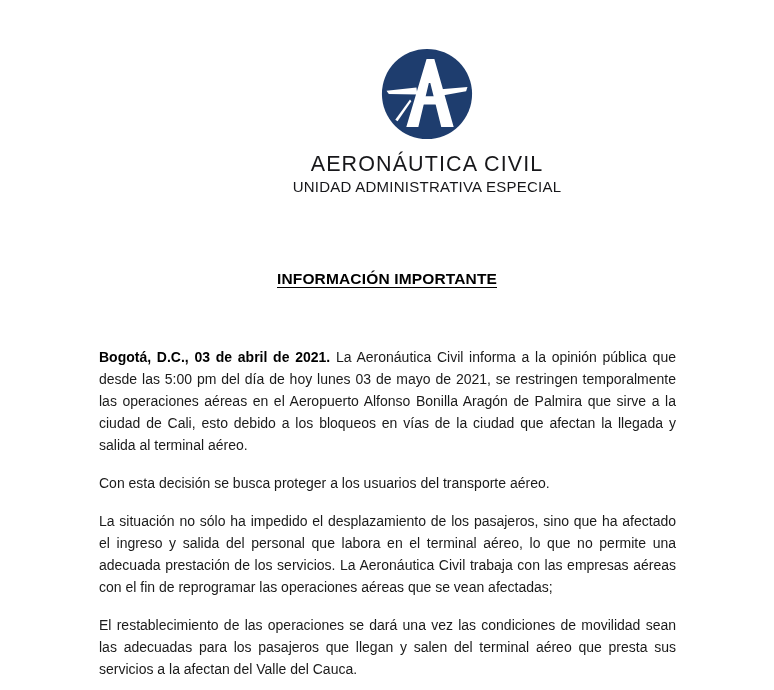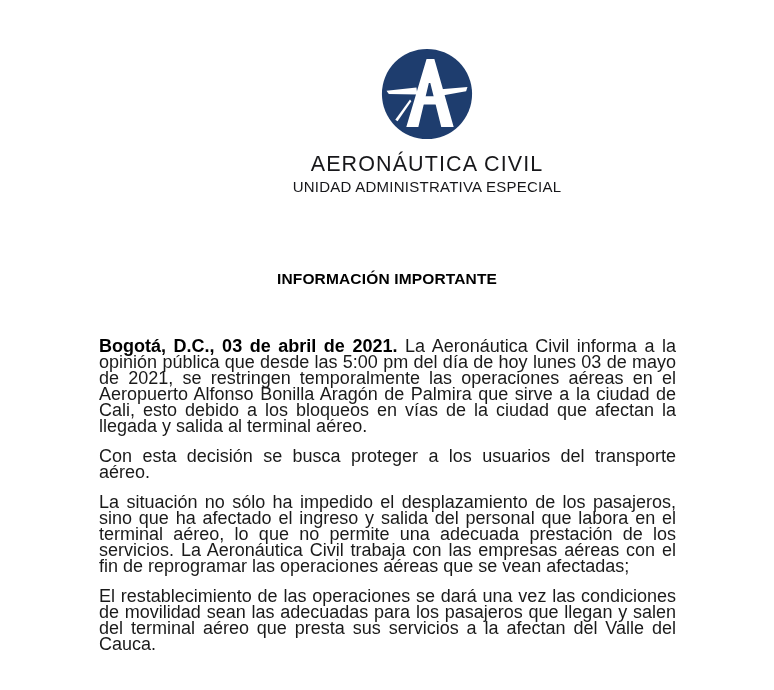--- a/index.html
+++ b/index.html
@@ -68,34 +68,35 @@
     top: 270px;
     left: 0;
     width: 774px;
     text-align: center;
     font-size: 15.5px;
     font-weight: bold;
     letter-spacing: 0.15px;
     color: #000000;
   }
   .doc-title span {
+    text-decoration: underline;
     text-underline-offset: 3px;
   }
 
   
   .body-copy {
     position: absolute;
     top: 330px;
     left: 99px;
     width: 577px;
   }
   .para {
-    margin: 8px 0 14px 0;
-    font-size: 18px;
-    line-height: 16px;
+    margin: 16px 0 14px 0;
+    font-size: 14px;
+    line-height: 22px;
     text-align: justify;
     text-justify: inter-word;
     color: #1a1a1a;
   }
   .para:last-child {
     margin-bottom: 0;
   }
   .para b {
     font-weight: bold;
     color: #000000;

